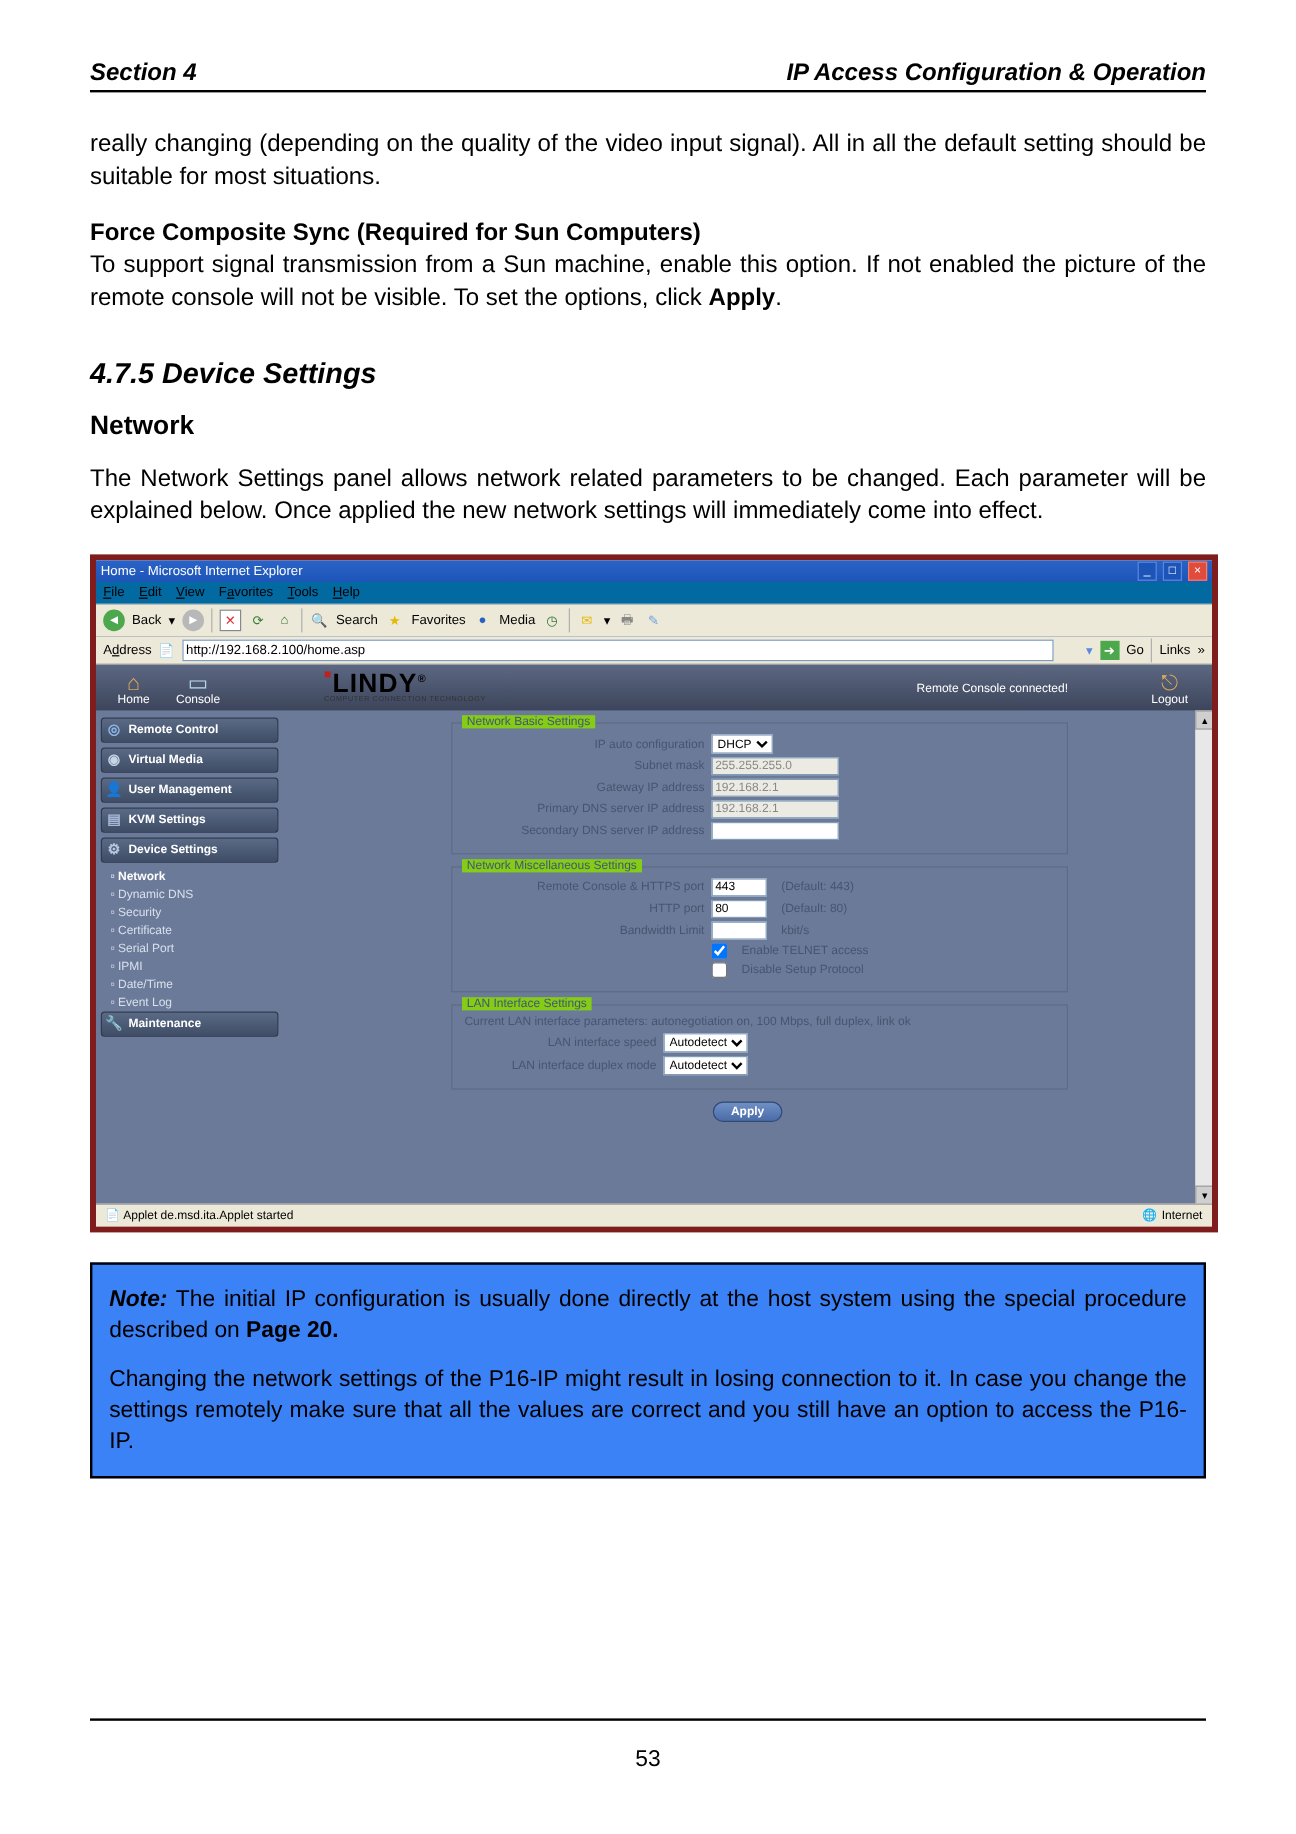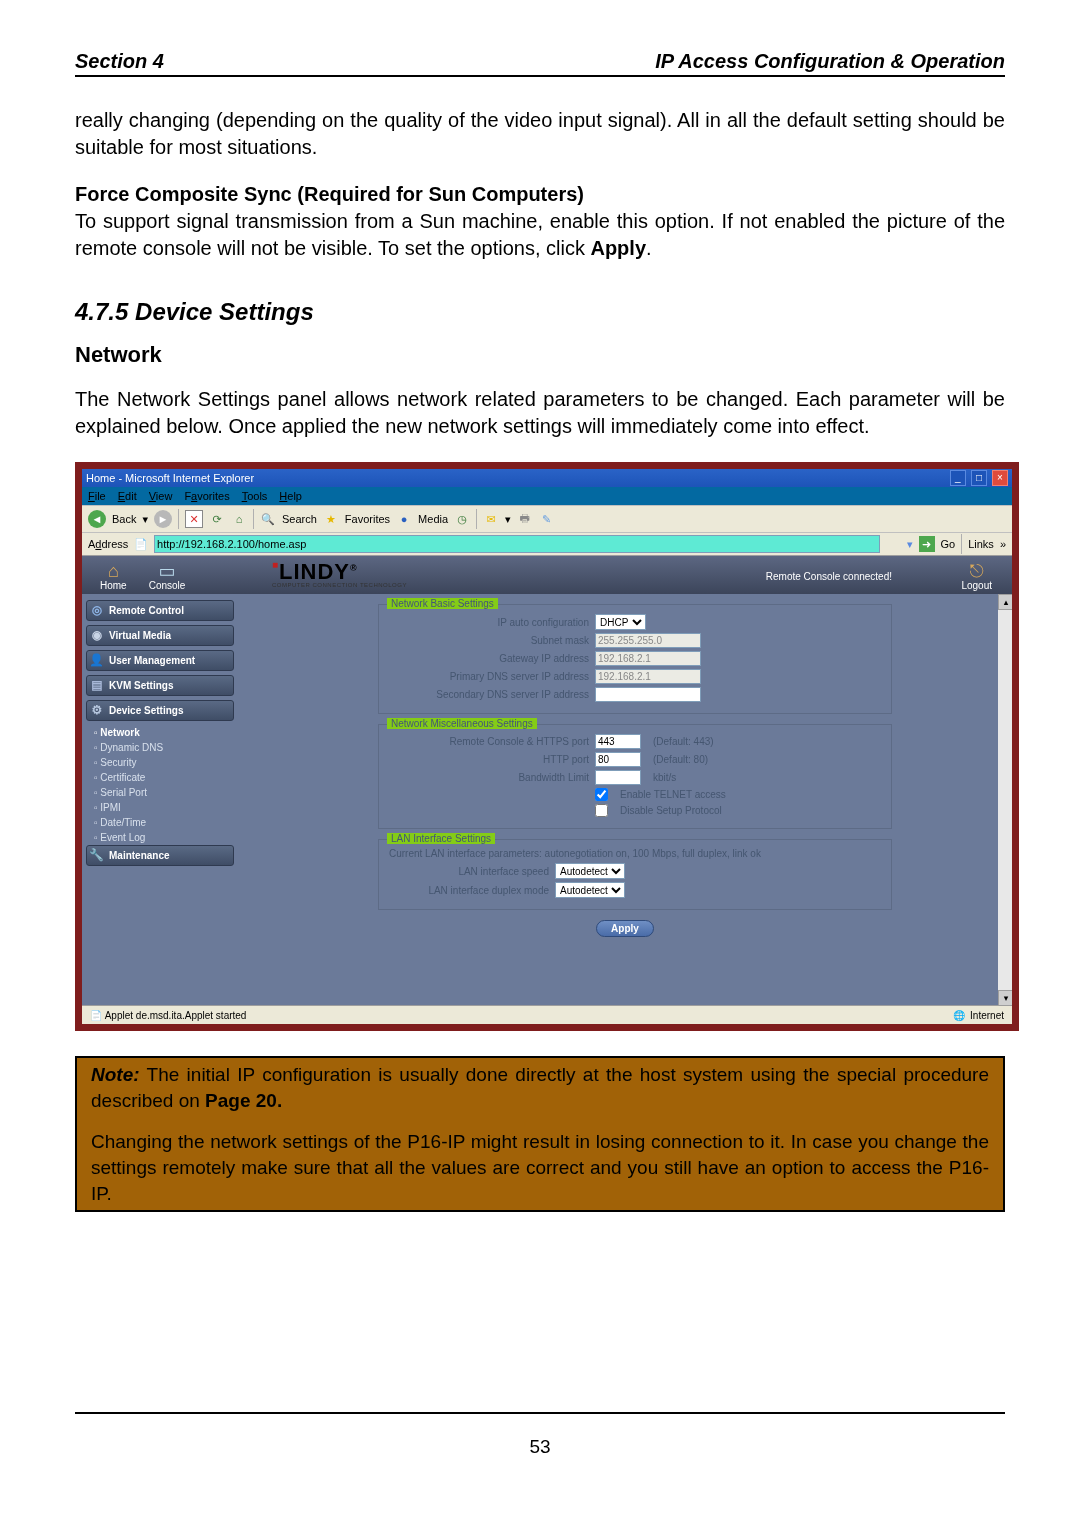--- a/index.html
+++ b/index.html
@@ -2,37 +2,37 @@
 <html><head>
 <meta charset="utf-8">
 <style>
 body{margin:0;padding:0;background:#fff;font-family:Arial,Helvetica,sans-serif;color:#000;width:1080px}
 .page{padding:50px 75px 40px 75px}
 .sec-header{display:flex;justify-content:space-between;font-weight:bold;font-style:italic;font-size:20px;border-bottom:2px solid #000;padding-bottom:2px;margin-bottom:30px}
 .body-text{font-size:20px;text-align:justify;line-height:1.35;margin:0 0 22px 0}
 .sub-bold-italic{font-weight:bold;font-size:20px;margin:14px 0 2px 0}
 .h-section{font-weight:bold;font-style:italic;font-size:24px;margin:36px 0 10px 0}
 .h-sub{font-weight:bold;font-size:22px;margin:16px 0 18px 0}
-.screenshot{border:7px solid #7f1d1d;width:930px;height:555px;margin:0 auto 25px auto;position:relative;font-family:Tahoma,Arial,sans-serif;background:#f5f5f5}
+.screenshot{border:5px solid #7f1d1d;width:930px;height:555px;margin:0 auto 25px auto;position:relative;font-family:Tahoma,Arial,sans-serif;background:#f5f5f5}
 .titlebar{height:18px;background:linear-gradient(#2a63c7,#1d54b8);color:#fff;font-size:11px;display:flex;align-items:center;justify-content:space-between;padding:0 4px}
 .wbtns span{display:inline-block;width:14px;height:14px;text-align:center;line-height:14px;font-size:10px;margin-left:2px}
 .wb-min{background:#1d54b8;border:1px solid #5a8ae0}
 .wb-max{background:#1d54b8;border:1px solid #5a8ae0}
 .wb-close{background:#e04b3c;border:1px solid #f08070}
 .menubar{height:18px;background:#0369a1;font-size:11px;display:flex;align-items:center;gap:12px;padding:0 6px;border-bottom:1px solid #c0c0c0}
 .menubar span u{text-decoration:underline}
 .toolbar{height:26px;background:#ece9d8;display:flex;align-items:center;gap:6px;padding:0 6px;font-size:11px;border-bottom:1px solid #c0c0c0}
 .tb-back{color:#000}
 .tb-circle-g{width:18px;height:18px;border-radius:50%;background:#4da74d;display:inline-flex;align-items:center;justify-content:center;color:#fff;font-size:11px}
 .tb-circle-gy{width:18px;height:18px;border-radius:50%;background:#b8b8b8;display:inline-flex;align-items:center;justify-content:center;color:#fff;font-size:11px}
 .tb-x{width:16px;height:16px;border:1px solid #888;display:inline-flex;align-items:center;justify-content:center;color:#d33;font-size:11px;background:#fff}
 .tb-ico{width:16px;height:16px;display:inline-flex;align-items:center;justify-content:center}
 .tb-sep{width:1px;height:20px;background:#b0b0b0}
 .addrbar{height:22px;background:#ece9d8;display:flex;align-items:center;gap:6px;padding:0 6px;font-size:11px;border-bottom:1px solid #9e9e9e}
-.addrbar input{flex:0 0 720px;height:16px;font-size:11px;padding:0 2px;border:1px solid #7f9db9;background:#5eead4}
+.addrbar input{flex:0 0 720px;height:16px;font-size:11px;padding:0 2px;border:1px solid #7f9db9;background:#ffffff}
 .go-btn{background:#4da74d;color:#fff;width:16px;height:16px;display:inline-flex;align-items:center;justify-content:center;font-size:11px}
 .lindy-bar{height:40px;background:linear-gradient(#5c6782,#3a4358);display:flex;align-items:center;color:#fff;font-size:10px;position:relative}
 .lindy-left{display:flex;gap:22px;padding:0 18px}
 .lindy-left div{text-align:center}
 .lindy-ico{font-size:18px;line-height:1}
 .lindy-logo{position:absolute;left:190px;top:3px;font-family:Arial;font-weight:900;font-size:22px;letter-spacing:1px;color:#000}
 .lindy-logo sup{font-size:9px}
 .lindy-sub{position:absolute;left:190px;top:26px;font-size:6px;color:#333;letter-spacing:0.5px}
 .lindy-status{position:absolute;right:120px;color:#fff;font-size:10px}
 .lindy-logout{position:absolute;right:20px;text-align:center;font-size:10px}
@@ -51,21 +51,21 @@
 .frow .lbl{flex:0 0 200px;text-align:right;color:#455670;font-size:10px}
 .frow input[type=text]{width:100px;height:13px;font-size:10px;border:1px solid #7f9db9;background:#fff;padding:0 2px}
 .frow input.dis{background:#ebebe4;color:#888}
 .frow select{height:16px;font-size:10px;border:1px solid #7f9db9;background:#fff}
 .frow .hint{color:#455670;font-size:10px;margin-left:6px}
 .frow input[type=checkbox]{margin:0}
 .apply-row{text-align:center;margin:8px 0}
 .apply-btn{background:linear-gradient(#6f8fc4,#4a6ca8);color:#fff;border:1px solid #2f4a7a;border-radius:10px;padding:2px 14px;font-size:10px;font-weight:bold;cursor:pointer}
 .statusbar{position:absolute;bottom:0;left:0;right:0;height:18px;background:#ece9d8;border-top:1px solid #9e9e9e;display:flex;align-items:center;justify-content:space-between;font-size:10px;padding:0 8px}
 .statusbar .zone{display:flex;align-items:center;gap:4px}
-.note-box{border:2px solid #000;padding:4px 14px;margin:12px 0;background:#a16207}
+.note-box{border:2px solid #000;padding:16px 14px;margin:12px 0;background:#3b82f6}
 .note-box p{margin:0 0 16px 0;font-size:19px;text-align:justify;line-height:1.35}
 .note-box p:last-child{margin-bottom:0}
 .footer-rule{border-top:2px solid #000;margin-top:200px;text-align:center;padding-top:22px;font-size:19px}
 </style>
 </head>
 <body>
 
 <div class="page">
   <div class="sec-header">
     <span>Section 4</span>

